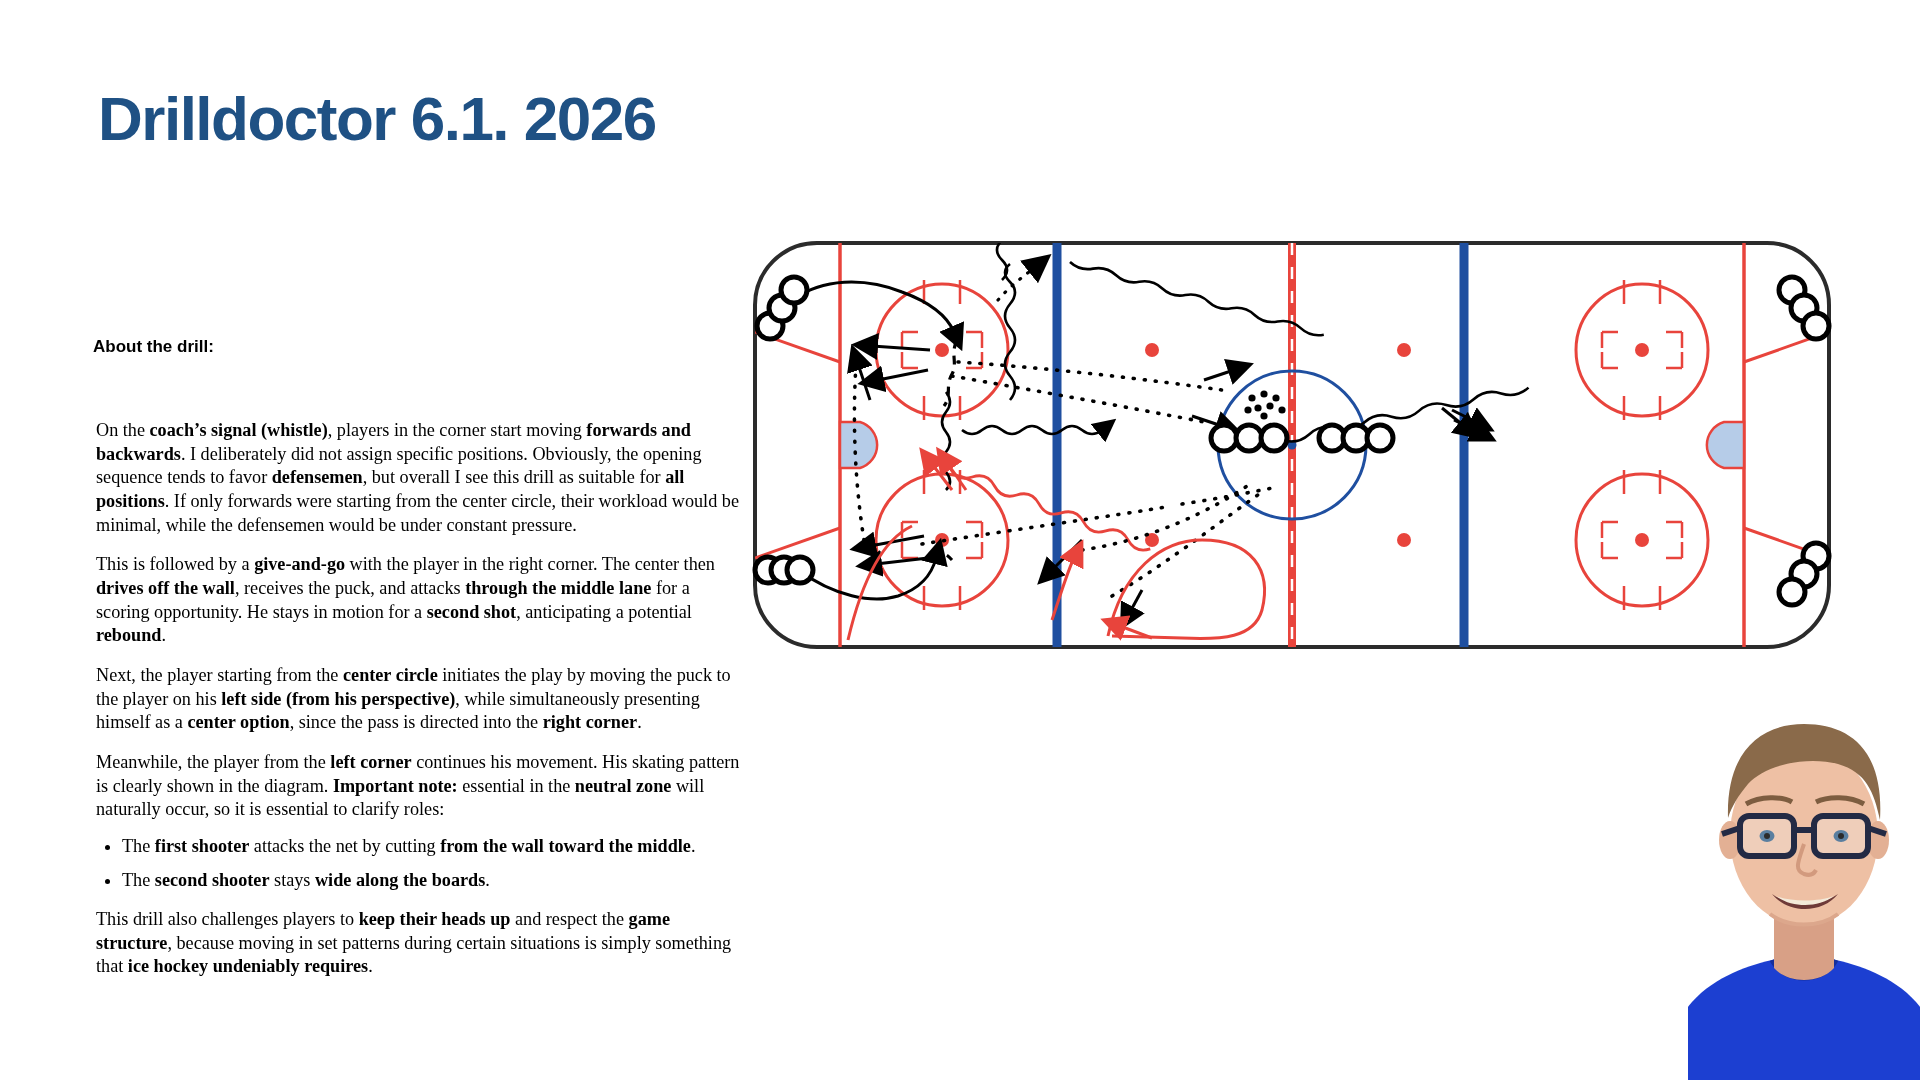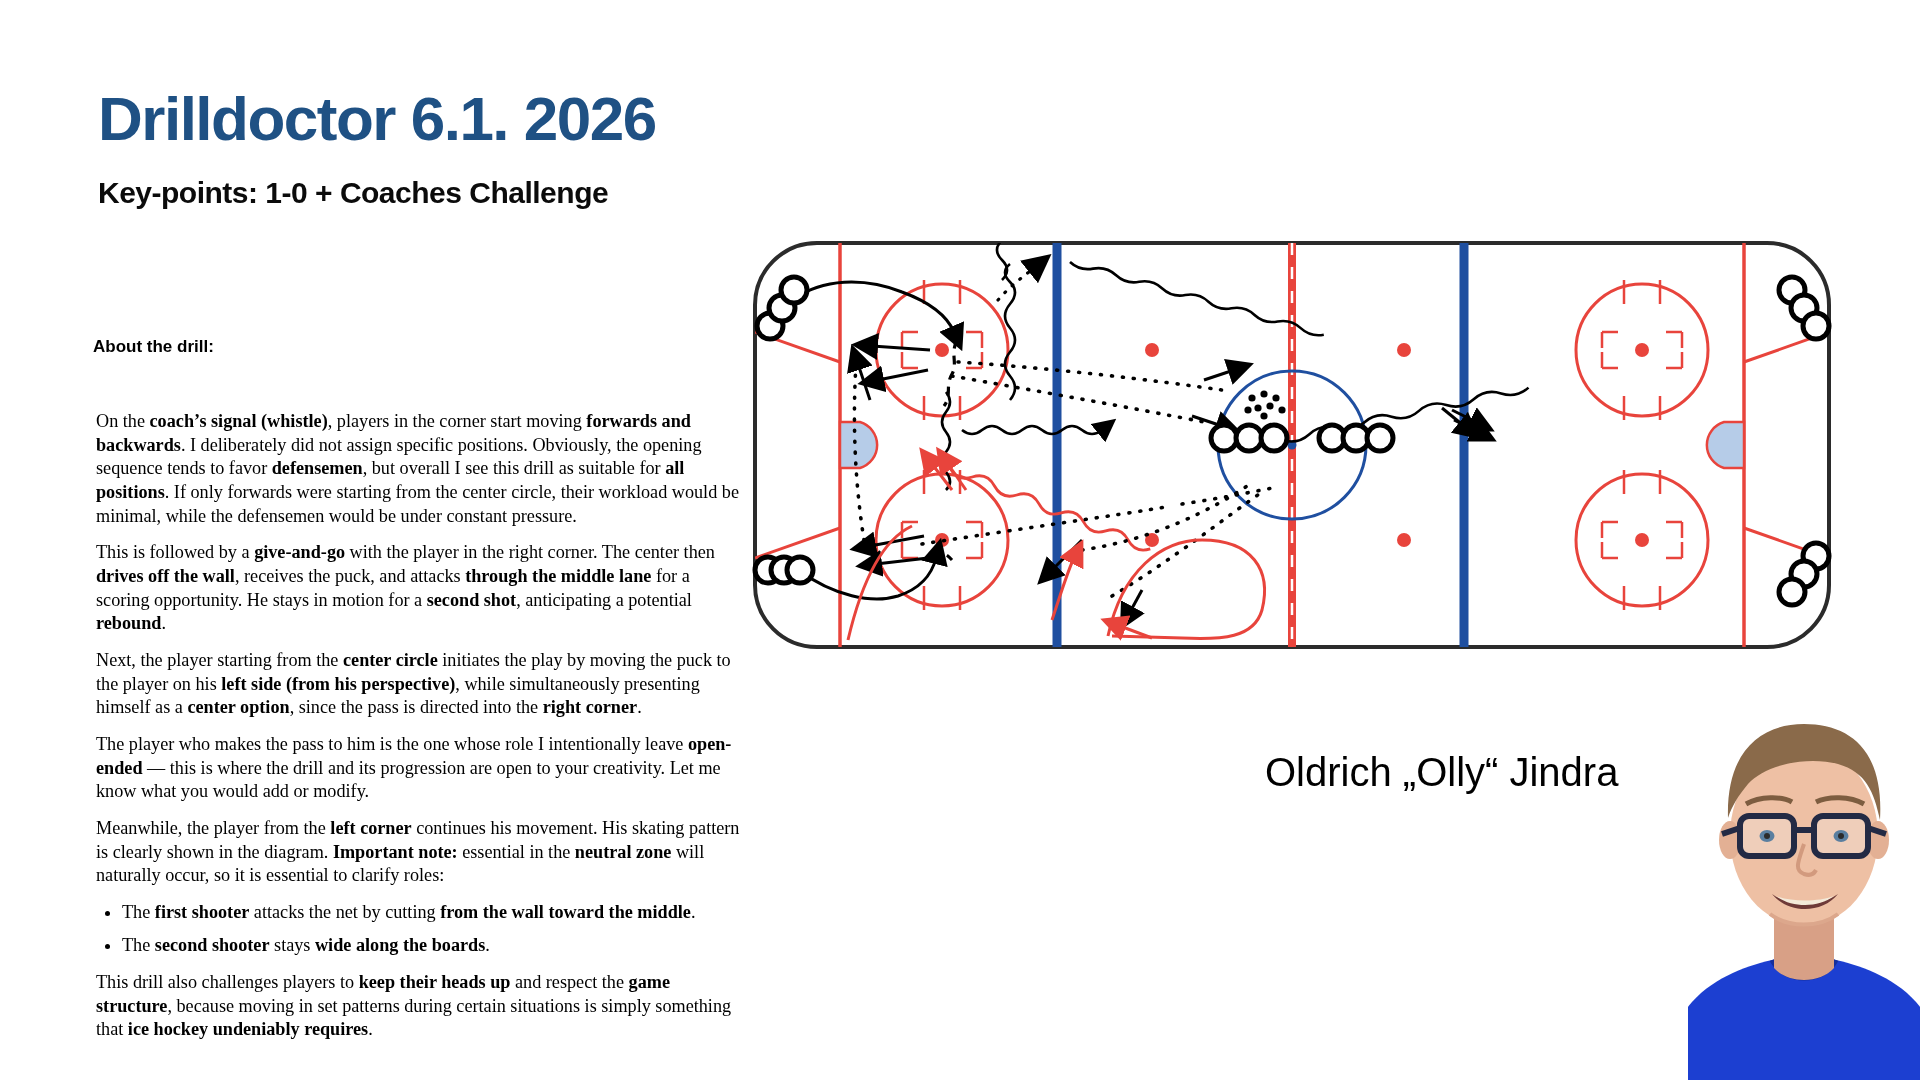--- a/index.html
+++ b/index.html
@@ -43,21 +43,21 @@
     color:#000;
   }
   .body-col{
     position:absolute;left:96px;top:403px;width:650px;
     font-family:"Liberation Serif", serif;
     font-size:18.2px;
     line-height:1.30;
     color:#000;
     text-align:left;
   }
-  .body-col p{margin:7px 0 13px 0;}
+  .body-col p{margin:16px 0 13px 0;}
   .body-col ul{margin:0 0 13px 0;padding-left:26px;}
   .body-col li{margin:0 0 10px 0;}
   .body-col b{font-weight:bold;}
 
   
   .rink-wrap{
     position:absolute;left:752px;top:240px;
     width:1080px;height:410px;
   }
   .rink-wrap svg{display:block;}
@@ -79,29 +79,27 @@
     overflow:hidden;
   }
   .portrait svg{display:block;}
 </style>
 </head>
 <body>
 
 <div class="page">
 
   <div class="title">Drilldoctor 6.1. 2026</div>
-  <div class="subtitle">Key-points: 1-0 + Coaches Challenge</div>
 
   <div class="about">About the drill:</div>
 
   <div class="body-col">
     <p><span>On the </span><b>coach’s signal (whistle)</b><span>, players in the corner start moving </span><b>forwards and backwards</b><span>. I deliberately did not assign specific positions. Obviously, the opening sequence tends to favor </span><b>defensemen</b><span>, but overall I see this drill as suitable for </span><b>all positions</b><span>. If only forwards were starting from the center circle, their workload would be minimal, while the defensemen would be under constant pressure.</span></p>
     <p><span>This is followed by a </span><b>give-and-go</b><span> with the player in the right corner. The center then </span><b>drives off the wall</b><span>, receives the puck, and attacks </span><b>through the middle lane</b><span> for a scoring opportunity. He stays in motion for a </span><b>second shot</b><span>, anticipating a potential </span><b>rebound</b><span>.</span></p>
     <p><span>Next, the player starting from the </span><b>center circle</b><span> initiates the play by moving the puck to the player on his </span><b>left side (from his perspective)</b><span>, while simultaneously presenting himself as a </span><b>center option</b><span>, since the pass is directed into the </span><b>right corner</b><span>.</span></p>
-    <p><span>The player who makes the pass to him is the one whose role I intentionally leave </span><b>open-ended</b><span> — this is where the drill and its progression are open to your creativity. Let me know what you would add or modify.</span></p>
     <p><span>Meanwhile, the player from the </span><b>left corner</b><span> continues his movement. His skating pattern is clearly shown in the diagram. </span><b>Important note:</b><span> essential in the </span><b>neutral zone</b><span> will naturally occur, so it is essential to clarify roles:</span></p>
     <ul>
       <li><span>The </span><b>first shooter</b><span> attacks the net by cutting </span><b>from the wall toward the middle</b><span>.</span></li>
       <li><span>The </span><b>second shooter</b><span> stays </span><b>wide along the boards</b><span>.</span></li>
     </ul>
     <p><span>This drill also challenges players to </span><b>keep their heads up</b><span> and respect the </span><b>game structure</b><span>, because moving in set patterns during certain situations is simply something that </span><b>ice hockey undeniably requires</b><span>.</span></p>
   </div>
 
   <div class="rink-wrap">
     <svg width="1080" height="410" viewBox="0 0 1080 410" xmlns="http://www.w3.org/2000/svg">
@@ -292,21 +290,20 @@
         <circle cx="524" cy="158" r="3.6"></circle>
           <circle cx="506" cy="168" r="3.6"></circle>
         <circle cx="518" cy="166" r="3.6"></circle>
           <circle cx="530" cy="170" r="3.6"></circle>
         <circle cx="496" cy="170" r="3.6"></circle>
           <circle cx="512" cy="176" r="3.6"></circle>
       </g>
     </svg>
   </div>
 
-  <div class="author">Oldrich „Olly“ Jindra</div>
 
   <div class="portrait">
     <svg width="232" height="448" viewBox="0 0 232 448" xmlns="http://www.w3.org/2000/svg">
       <defs>
         <clipPath id="pclip">
             <rect x="0" y="0" width="232" height="448"></rect>
           </clipPath>
       </defs>
       <g clip-path="url(#pclip)">
 

